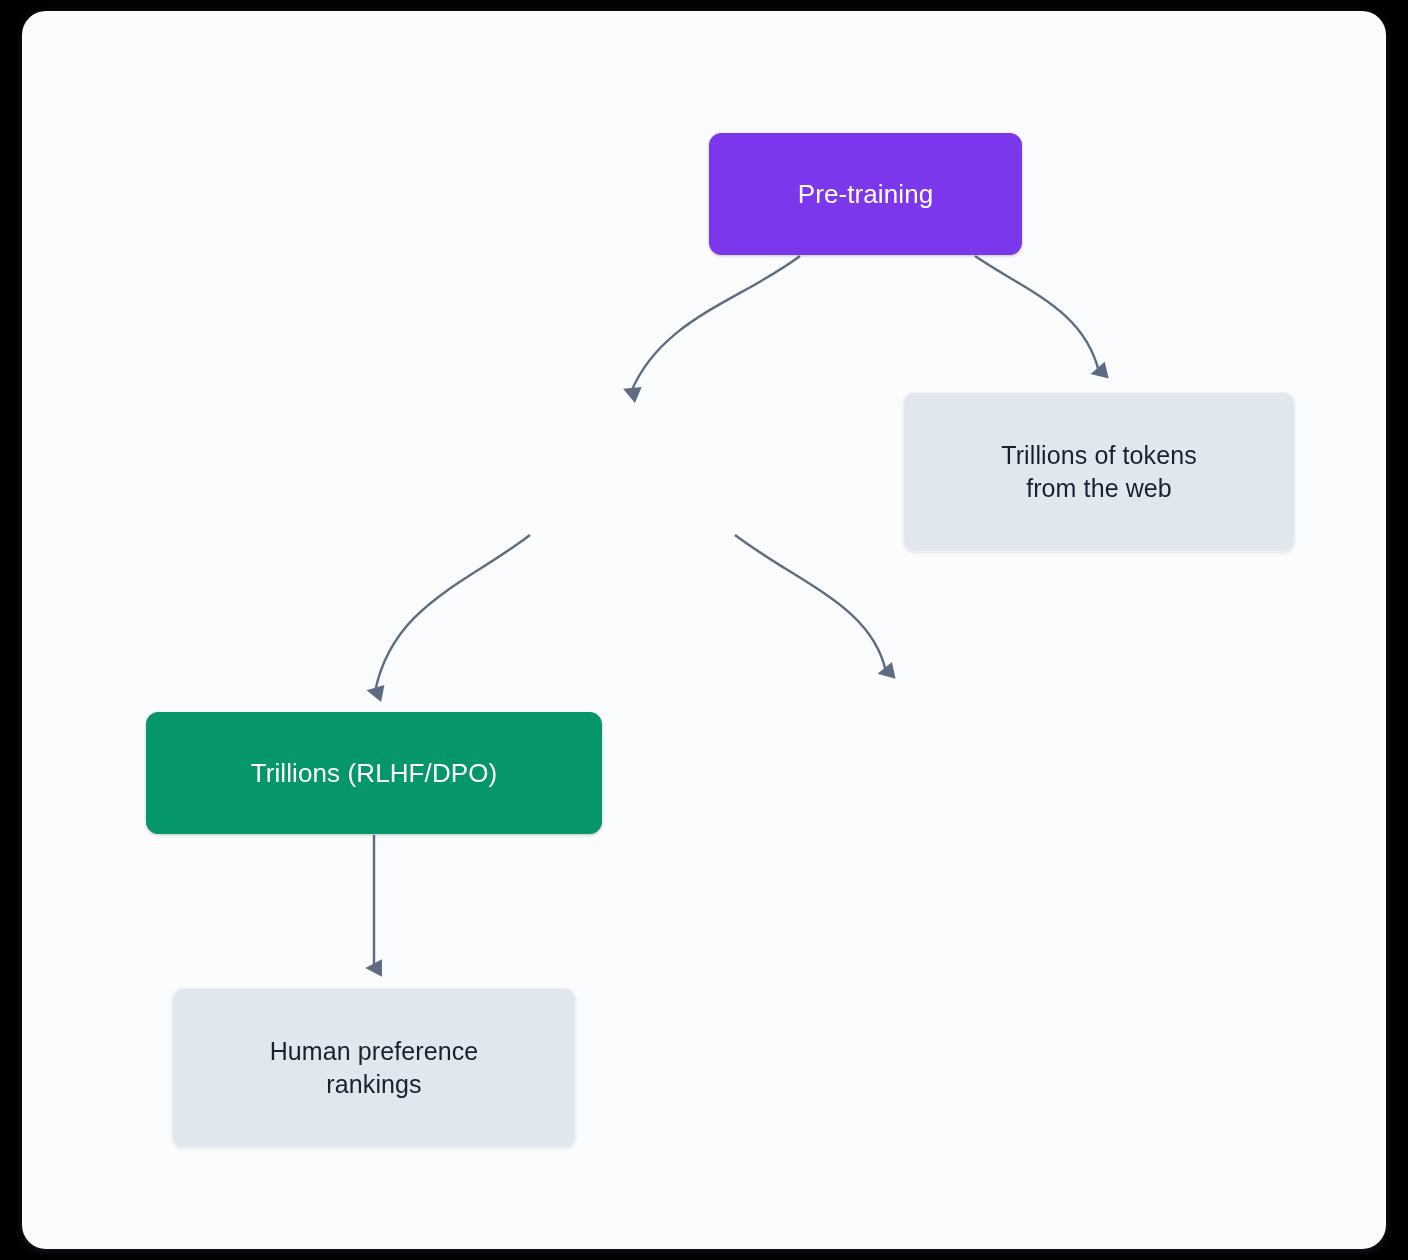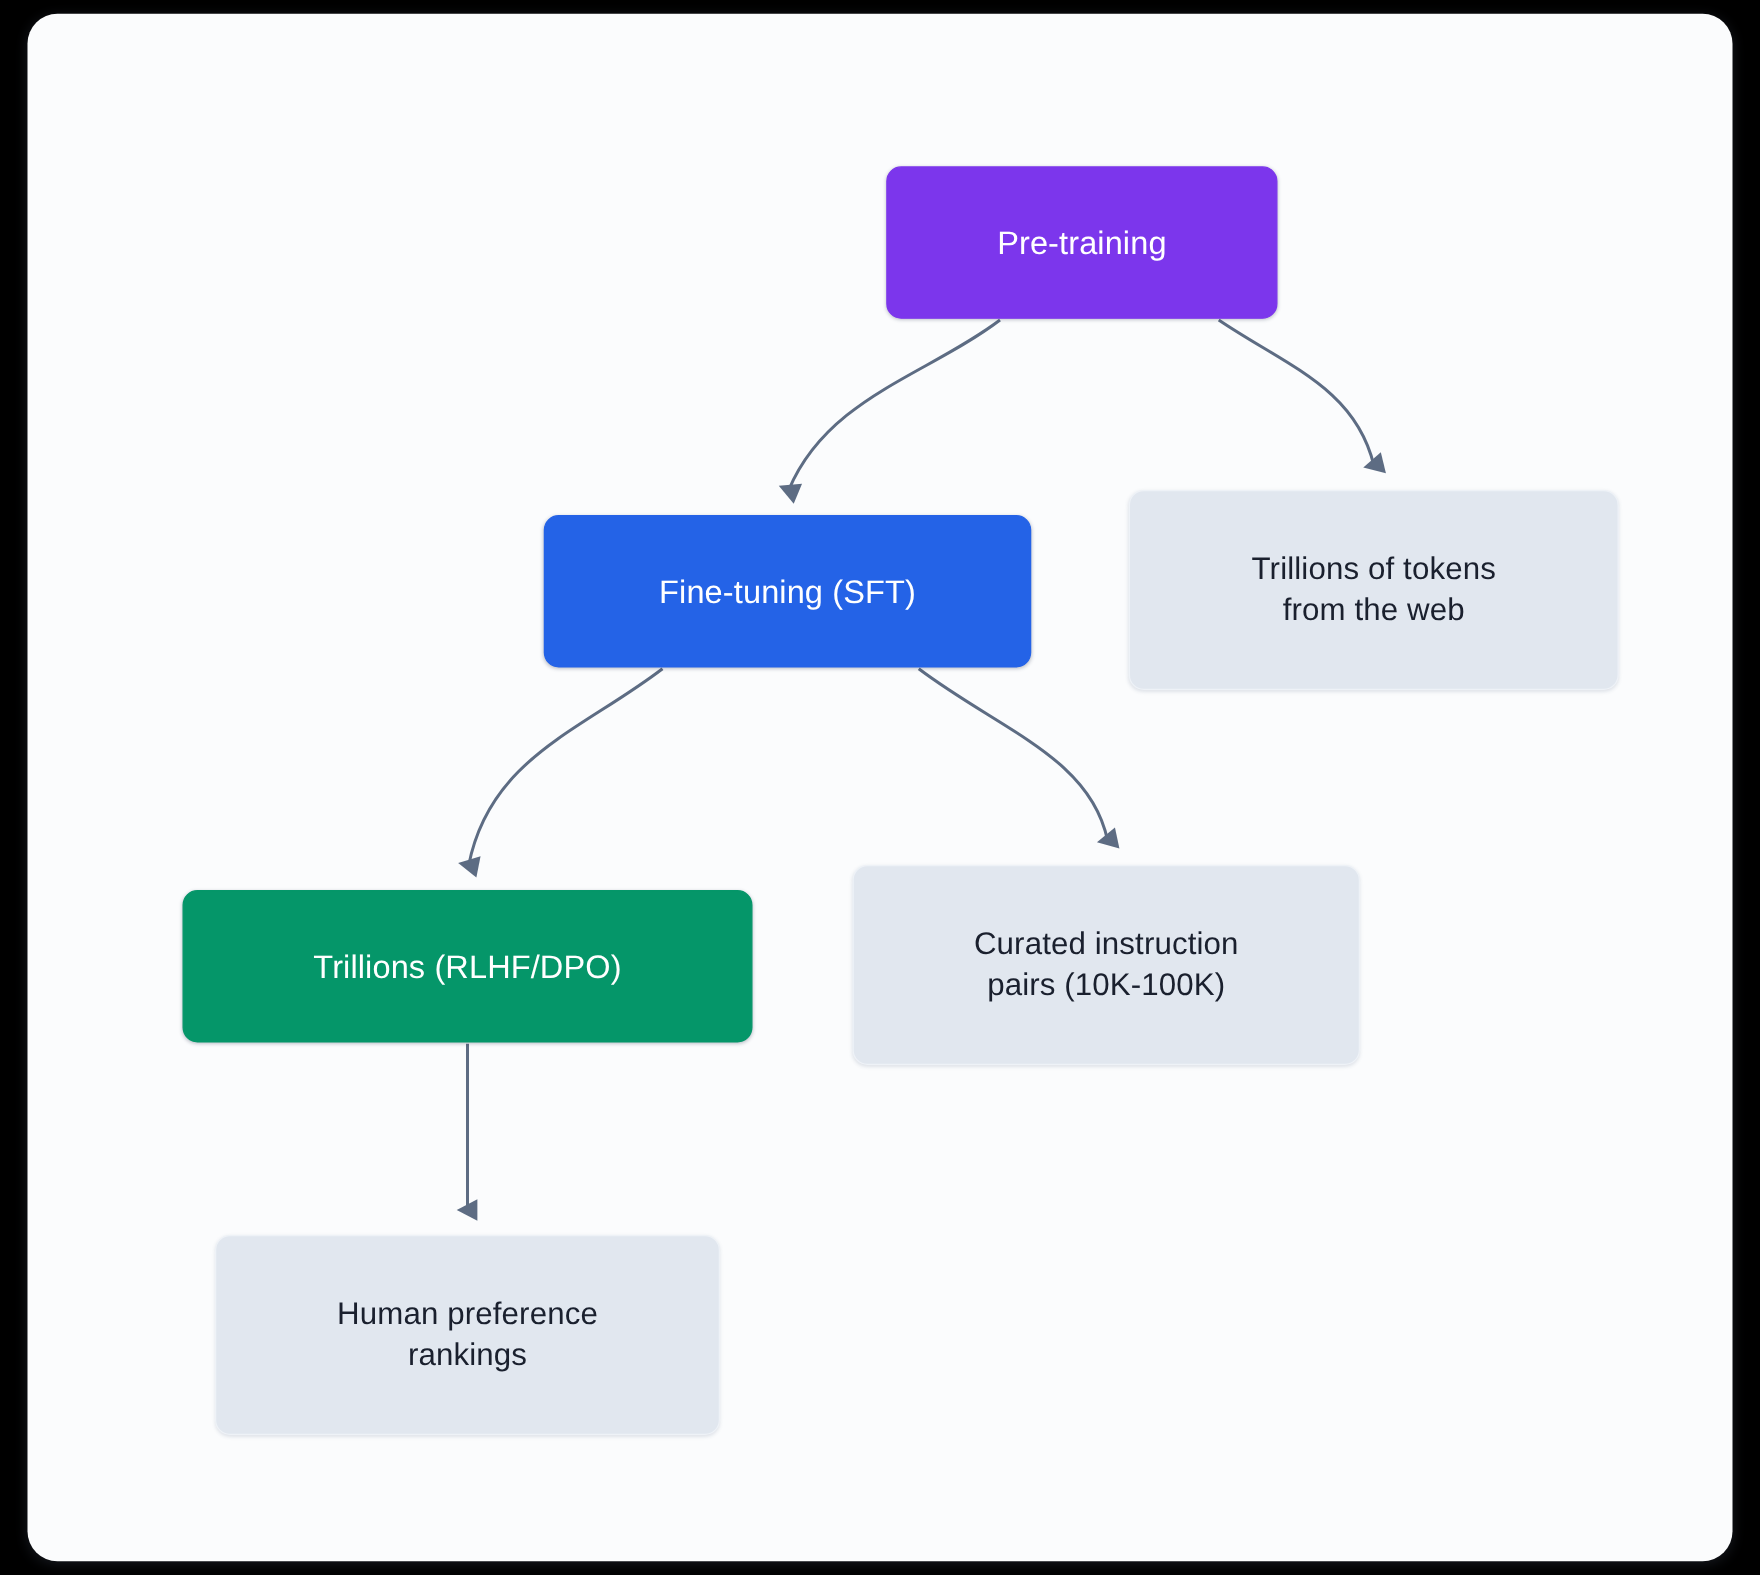--- a/index.html
+++ b/index.html
@@ -113,25 +113,22 @@
 
     <path d="M 530 535 C 466 584 392 606 375 692" fill="none" stroke="#5d6c83" stroke-width="2.4" marker-end="url(#arrowhead)"></path>
 
     <path d="M 735 535 C 800 584 872 606 886 672" fill="none" stroke="#5d6c83" stroke-width="2.4" marker-end="url(#arrowhead)"></path>
 
     <path d="M 374 835 L 374 968" fill="none" stroke="#5d6c83" stroke-width="2.4" marker-end="url(#arrowhead)"></path>
   </svg>
 
   <div class="node node-stage" id="n-pretraining">Pre-training</div>
 
-  <div class="node node-stage" id="n-finetuning">Fine-tuning (SFT)</div>
 
   <div class="node node-stage" id="n-alignment">Trillions (RLHF/DPO)</div>
 
   <div class="node node-data" id="n-tokens">Trillions of tokens
 from the web</div>
 
-  <div class="node node-data" id="n-pairs">Curated instruction
-pairs (10K-100K)</div>
 
   <div class="node node-data" id="n-rankings">Human preference
 rankings</div>
 </div>
 
 </body></html>

